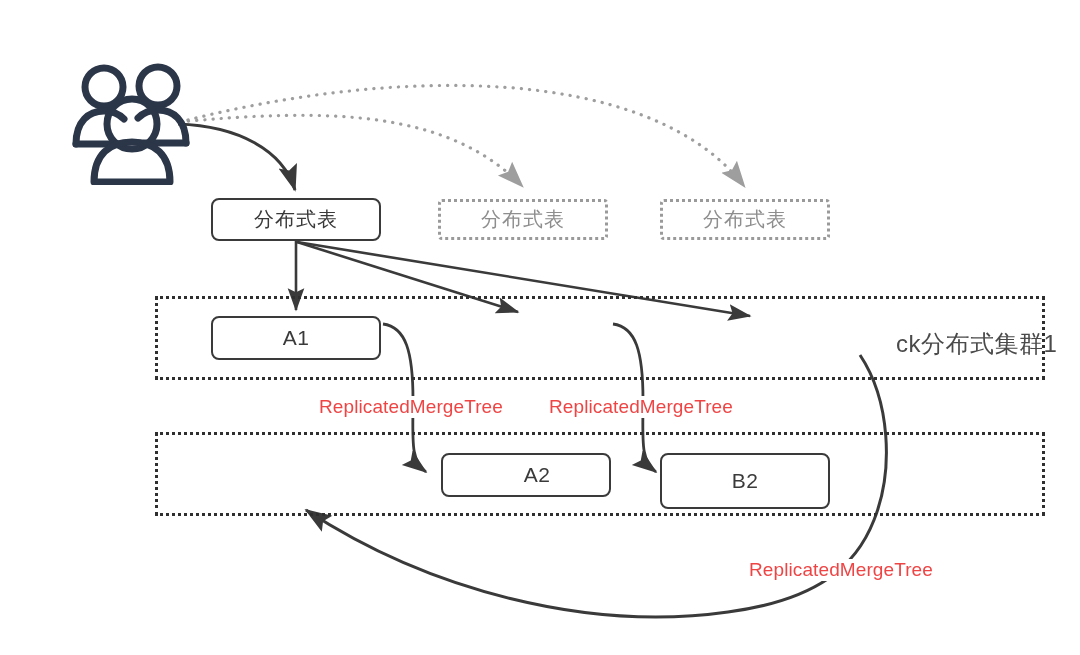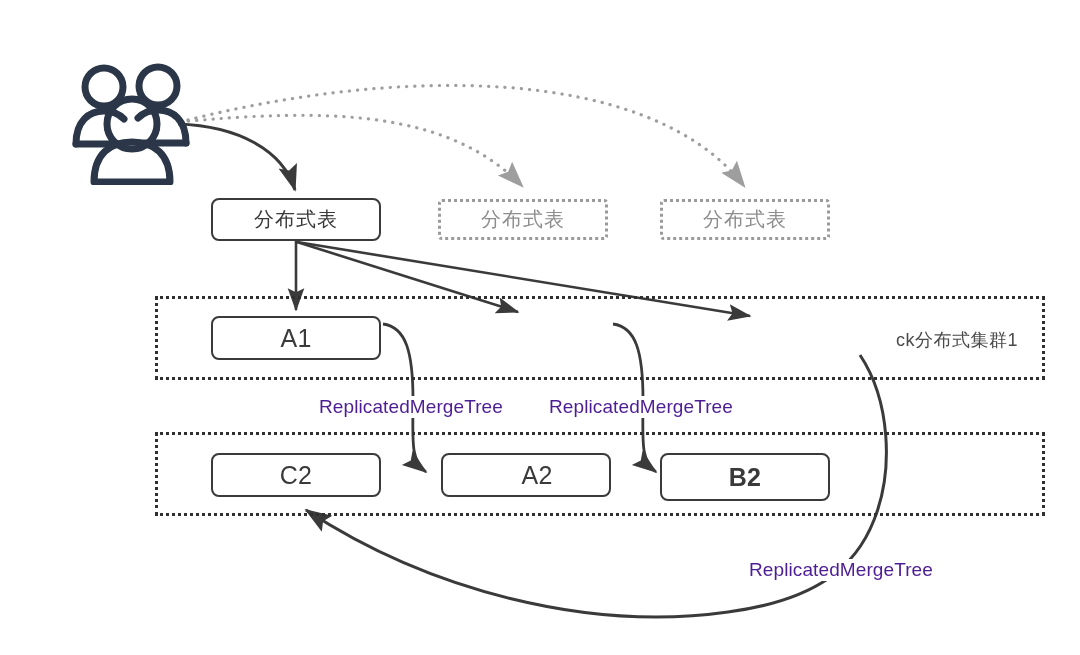--- a/index.html
+++ b/index.html
@@ -28,21 +28,21 @@
   .node-box {
     position: absolute;
     box-sizing: border-box;
     border: 2.5px solid #3a3a3a;
     border-radius: 8px;
     background: #ffffff;
     display: flex;
     align-items: center;
     justify-content: center;
     color: #3a3a3a;
-    font-size: 25px;
+    font-size: 21px;
     letter-spacing: 0.3px;
   }
   .node-box.cjk {
     font-size: 20px;
     letter-spacing: 1px;
   }
   .ghost-box {
     position: absolute;
     box-sizing: border-box;
     border: 3px dotted #9a9a9a;
@@ -57,28 +57,28 @@
   }
   .cluster-box {
     position: absolute;
     box-sizing: border-box;
     border: 3px dotted #2f2f2f;
     background: transparent;
   }
   .cluster-label {
     position: absolute;
     color: #4a4a4a;
-    font-size: 18px;
+    font-size: 24px;
     letter-spacing: 0.5px;
     white-space: nowrap;
     text-align: center;
   }
   .edge-label {
     position: absolute;
-    color: #4c1d95;
+    color: #ef4444;
     font-size: 19px;
     letter-spacing: 0.1px;
     white-space: nowrap;
     transform: translateX(-50%);
     background: #ffffff;
     padding: 0 3px;
   }
   .people-icon {
     position: absolute;
     left: 44px;
@@ -144,21 +144,20 @@
 
   <div class="ghost-box" style="left:632px; top:199px; width:170px; height:41px;">分布式表</div>
 
   <div class="cluster-box" style="left:127px; top:296px; width:890px; height:84px;"></div>
   <div class="cluster-label" style="left:868px; top:328px;">ck分布式集群1</div>
 
   <div class="node-box" style="left:183px; top:316px; width:170px; height:44px;">A1</div>
 
   <div class="cluster-box" style="left:127px; top:432px; width:890px; height:84px;"></div>
 
-  <div class="node-box" style="left:183px; top:453px; width:170px; height:44px;">C2</div>
   <div class="node-box" style="left:413px; top:453px; width:170px; height:44px;padding-left:22px;">A2</div>
-  <div class="node-box" style="left:632px; top:453px; width:170px; height:48px;font-weight:bold;">B2</div>
+  <div class="node-box" style="left:632px; top:453px; width:170px; height:56px;">B2</div>
 
   <div class="edge-label" style="left:383px; top:396px;">ReplicatedMergeTree</div>
   <div class="edge-label" style="left:613px; top:396px;">ReplicatedMergeTree</div>
   <div class="edge-label" style="left:813px; top:559px;">ReplicatedMergeTree</div>
 
 </div>
 
 </body></html>

